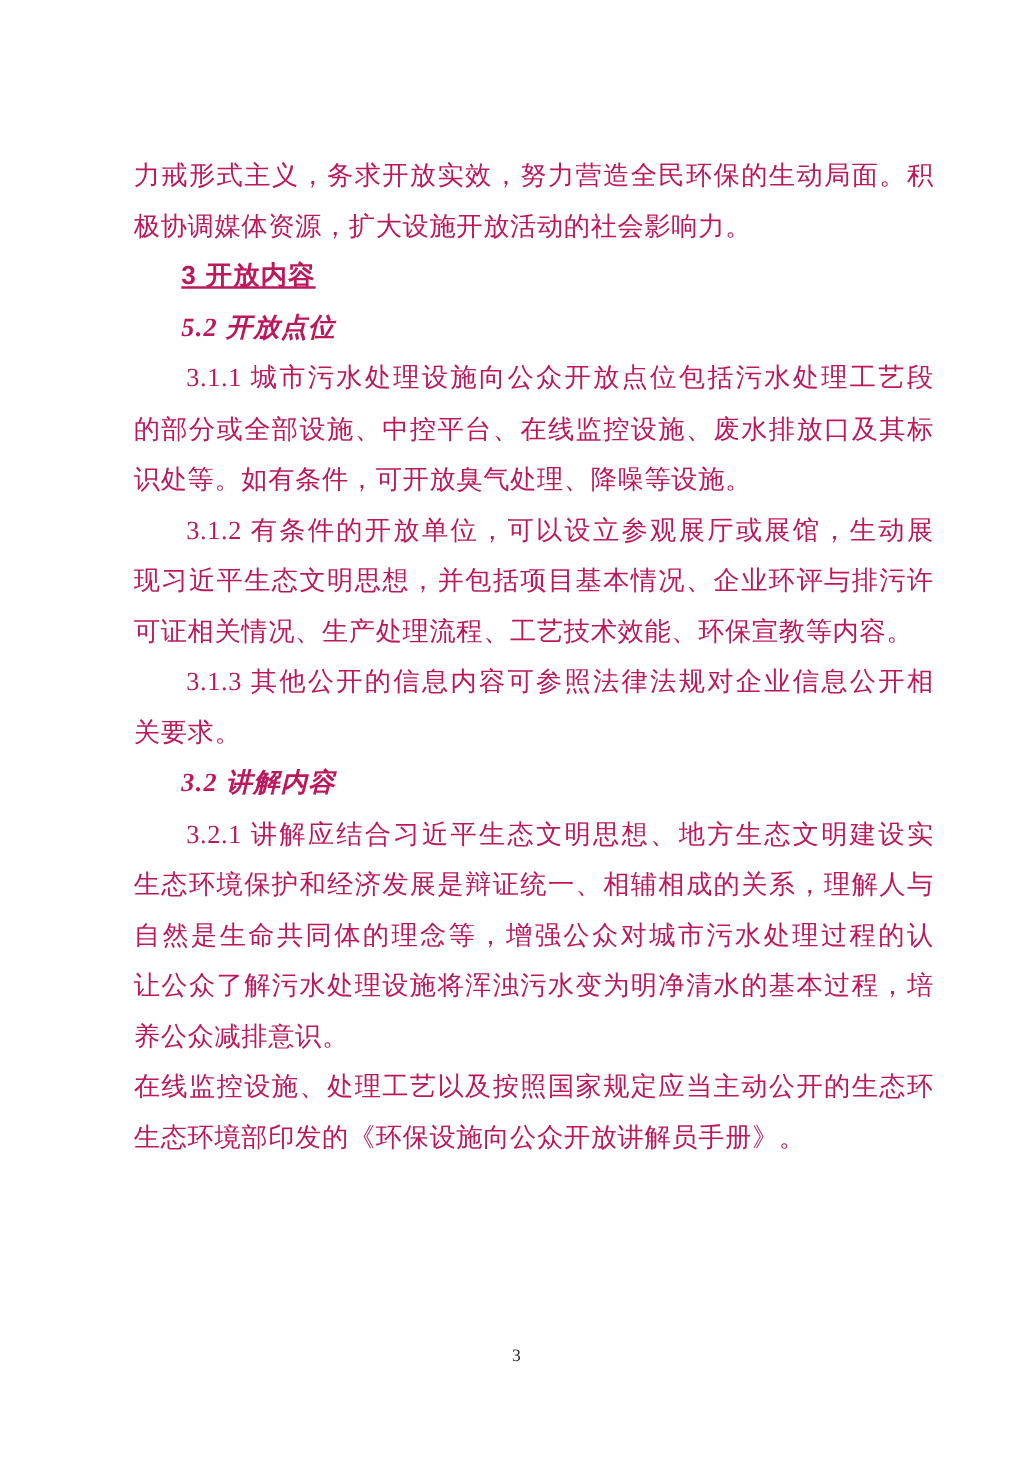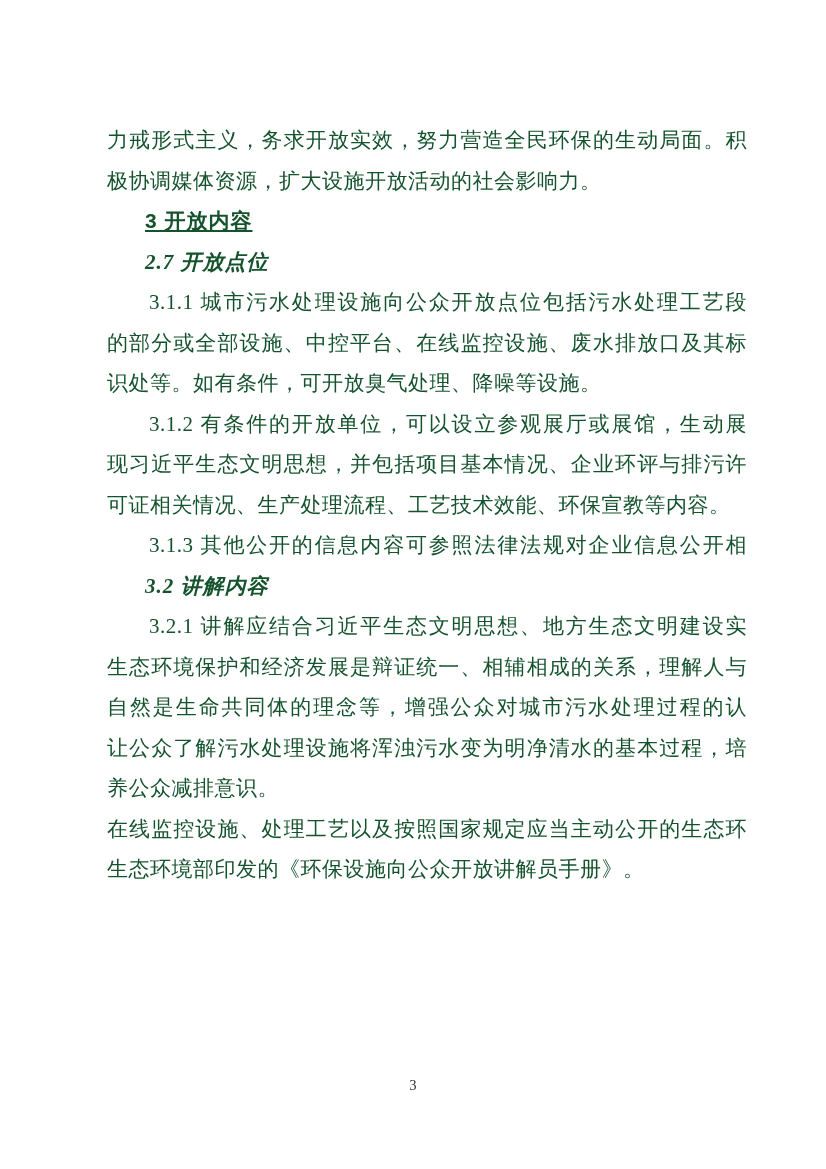--- a/index.html
+++ b/index.html
@@ -21,21 +21,21 @@
     top: 120px;
     width: 640px;
   }
   .line {
     font-family: "Liberation Serif", "DejaVu Serif", serif;
     font-size: 21px;
     line-height: 40.5px;
     height: 40.5px;
     overflow: hidden;
     text-align: justify;
-    color: #14532d;
+    color: #be185d;
     letter-spacing: 0.5px;
   }
   
   .just {
     text-align-last: justify;
   }
   
   .last {
     text-align-last: left;
   }
@@ -78,31 +78,32 @@
 <body>
 
 <div class="page">
   <div class="text-area">
 
     <div class="line just">力戒形式主义，务求开放实效，努力营造全民环保的生动局面。积</div>
     <div class="line last">极协调媒体资源，扩大设施开放活动的社会影响力。</div>
 
     <div class="line h1">3 开放内容</div>
 
-    <div class="line h2">2.7 开放点位</div>
+    <div class="line h2">5.2 开放点位</div>
 
     <div class="line just indent">3.1.1 城市污水处理设施向公众开放点位包括污水处理工艺段</div>
     <div class="line just">的部分或全部设施、中控平台、在线监控设施、废水排放口及其标</div>
     <div class="line last">识处等。如有条件，可开放臭气处理、降噪等设施。</div>
 
     <div class="line just indent">3.1.2 有条件的开放单位，可以设立参观展厅或展馆，生动展</div>
     <div class="line just">现习近平生态文明思想，并包括项目基本情况、企业环评与排污许</div>
     <div class="line last">可证相关情况、生产处理流程、工艺技术效能、环保宣教等内容。</div>
 
     <div class="line just indent">3.1.3 其他公开的信息内容可参照法律法规对企业信息公开相</div>
+    <div class="line last">关要求。</div>
 
     <div class="line h2">3.2 讲解内容</div>
 
     <div class="line just indent">3.2.1 讲解应结合习近平生态文明思想、地方生态文明建设实</div>
     <div class="line just">生态环境保护和经济发展是辩证统一、相辅相成的关系，理解人与</div>
     <div class="line just">自然是生命共同体的理念等，增强公众对城市污水处理过程的认知，</div>
     <div class="line just">让公众了解污水处理设施将浑浊污水变为明净清水的基本过程，培</div>
     <div class="line last">养公众减排意识。</div>
 
     <div class="line just">在线监控设施、处理工艺以及按照国家规定应当主动公开的生态环境</div>

